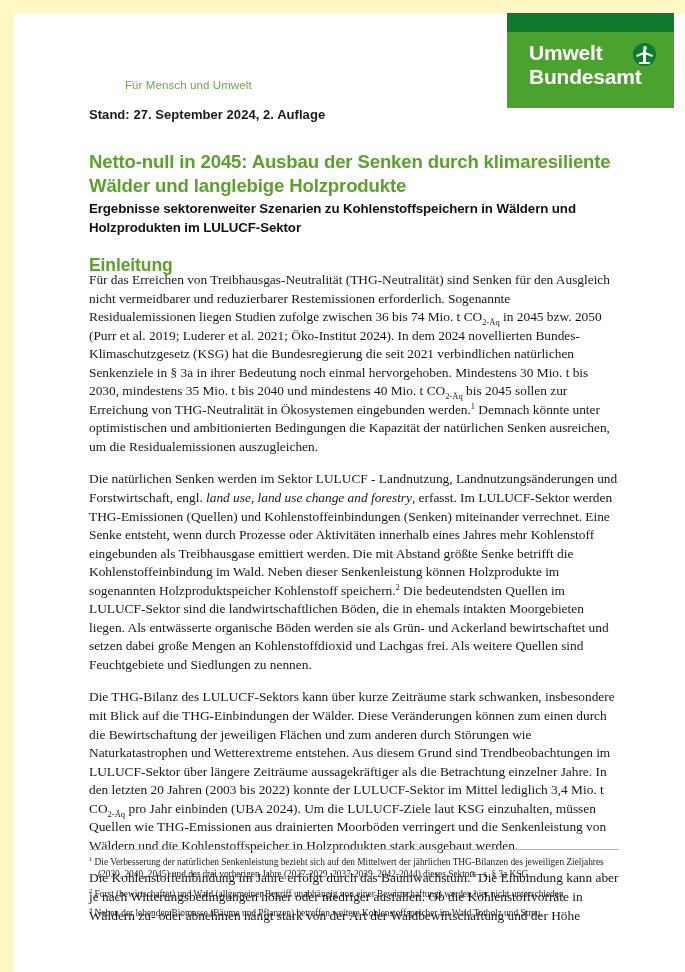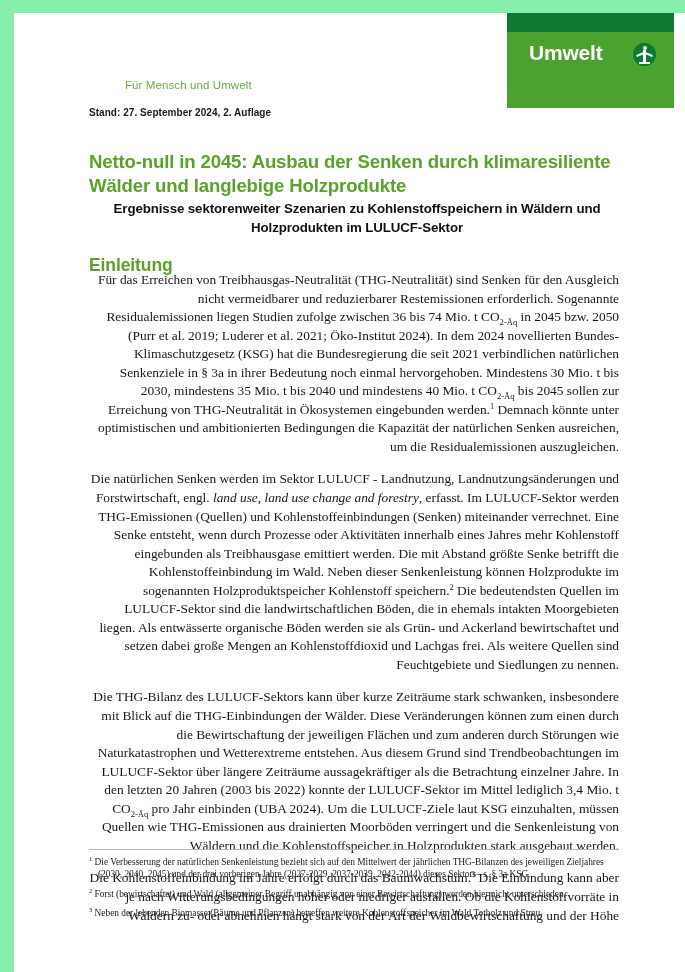--- a/index.html
+++ b/index.html
@@ -11,21 +11,21 @@
     width: 685px;
     height: 972px;
     overflow: hidden;
     font-family: "Liberation Sans", sans-serif;
   }
 
   .page-shell {
     position: relative;
     width: 685px;
     height: 972px;
-    background: #86efac;
+    background: #fef9c3;
   }
 
   
   .paper {
     position: absolute;
     left: 14px;
     top: 13px;
     width: 671px;
     height: 959px;
     background: #ffffff;
@@ -134,21 +134,21 @@
     letter-spacing: 0.1px;
     margin-left: 36px;
   }
   .stand-line {
     position: absolute;
     left: 0;
     top: 94px;
     color: #1a1a1a;
     font-family: "Liberation Sans", sans-serif;
     font-weight: bold;
-    font-size: 10px;
+    font-size: 13px;
     letter-spacing: 0.05px;
   }
 
   .doc-title {
     position: absolute;
     left: 0;
     top: 125px;
     width: 540px;
     color: #5aa22c;
     font-family: "Liberation Sans", sans-serif;
@@ -162,21 +162,20 @@
     position: absolute;
     left: 0;
     top: 176px;
     width: 536px;
     color: #111111;
     font-family: "Liberation Sans", sans-serif;
     font-weight: bold;
     font-size: 13.3px;
     line-height: 18.5px;
     letter-spacing: -0.1px;
-    text-align: center;
   }
 
   .section-heading {
     position: absolute;
     left: 0;
     top: 226px;
     color: #5aa22c;
     font-family: "Liberation Sans", sans-serif;
     font-weight: bold;
     font-size: 17.5px;
@@ -189,21 +188,21 @@
     left: 0;
     top: 258px;
     width: 530px;
   }
   .para {
     margin: 0 0 14px 0;
     color: #18181a;
     font-family: "Liberation Serif", serif;
     font-size: 13.4px;
     line-height: 18.55px;
-    text-align: right;
+    text-align: left;
     letter-spacing: -0.02px;
   }
   .para:last-child { margin-bottom: 0; }
   .para i { font-style: italic; }
   .para sup {
     font-size: 8.4px;
     vertical-align: super;
     line-height: 0;
   }
   .para sub {
@@ -246,20 +245,21 @@
 </head>
 <body>
 
 <div class="page-shell">
   <div class="paper">
 
     <div class="logo-block">
       <div class="logo-topband"></div>
       <div class="logo-text">
         <span class="l1">Umwelt</span>
+        <span class="l2">Bundesamt</span>
       </div>
       <div class="logo-mark">
         <span class="fig-head"></span>
         <span class="fig-arm-l"></span>
         <span class="fig-arm-r"></span>
         <span class="fig-body"></span>
         <span class="fig-base"></span>
       </div>
     </div>
 

